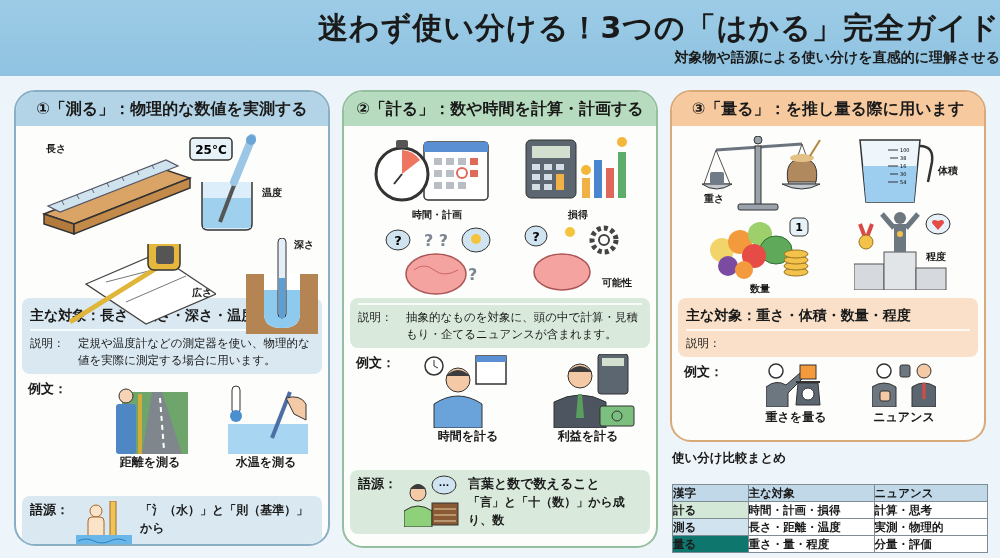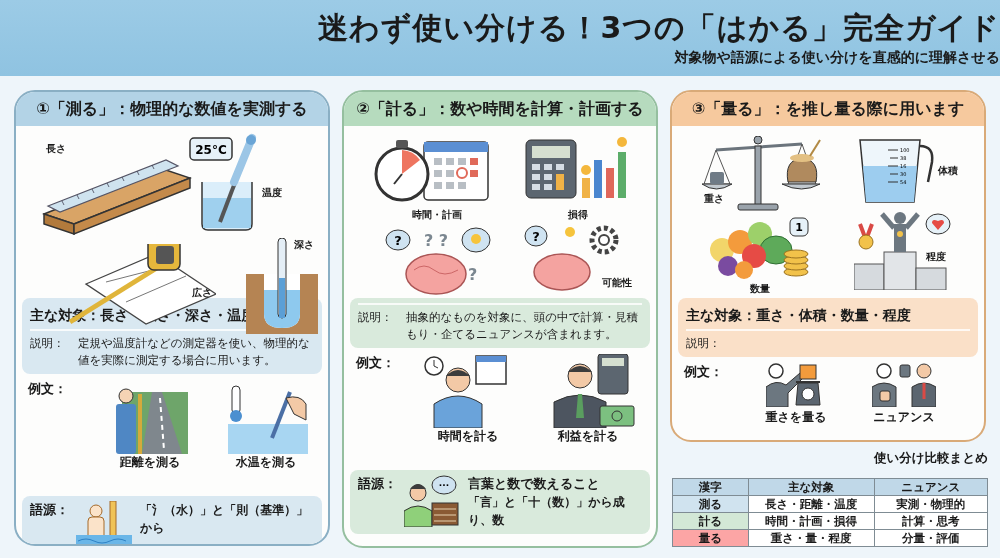--- a/index.html
+++ b/index.html
@@ -26,27 +26,27 @@
 .expl{display:flex;font-size:11.5px;font-weight:normal;line-height:17px;padding-top:4px;border-top:2px solid rgba(255,255,255,.8)}
 .expl .k{width:48px;flex:none}
 .ex{position:relative;height:122px}
 .ex .k{position:absolute;left:12px;top:6px;font-size:13px;font-weight:bold}
 .excap{position:absolute;font-size:12px;font-weight:bold;text-align:center;width:100px}
 .origin{display:flex;align-items:flex-start;font-size:12px;font-weight:bold;line-height:18px;min-height:62px}
 .origin .k{width:46px;flex:none;font-size:13px}
 .origin .pic{width:56px;height:52px;flex:none;margin-right:8px;position:relative}
 svg{display:block}
 .summary{position:absolute;left:672px;top:450px;width:316px}
-.summary .st{text-align:right;font-size:12.5px;font-weight:bold;margin-bottom:11px}
-table{border-collapse:collapse;width:100%;font-size:11.5px;font-weight:bold;text-align:center}
+.summary .st{text-align:left;font-size:12.5px;font-weight:bold;margin-bottom:17px}
+table{border-collapse:collapse;width:100%;font-size:11.5px;font-weight:bold;text-align:left}
 td,th{border:1px solid #7f8c94;height:17px;background:#fff}
 th{background:#c0d8e8}
 td.r1{background:#d0e3ef}
 td.r2{background:#d3e8d6}
-td.r3{background:#fca5a5}
+td.r3{background:#0f766e}
 </style>
 </head>
 <body>
 
 <div class="header">
   <h1>迷わず使い分ける！3つの「はかる」完全ガイド</h1>
   <div class="sub">対象物や語源による使い分けを直感的に理解させる</div>
 </div>
 
 <div class="panel p1">
@@ -370,28 +370,28 @@
 <div class="summary">
   <div class="st">使い分け比較まとめ</div>
   <table>
     <tbody>
         <tr>
       <th style="width:24%">漢字</th>
       <th style="width:40%">主な対象</th>
       <th>ニュアンス</th>
     </tr>
     <tr>
+      <td class="r2">計る</td>
+      <td>時間・計画・損得</td>
+      <td>計算・思考</td>
+    </tr>
+    <tr>
       <td class="r1">測る</td>
       <td>長さ・距離・温度</td>
       <td>実測・物理的</td>
-    </tr>
-    <tr>
-      <td class="r2">計る</td>
-      <td>時間・計画・損得</td>
-      <td>計算・思考</td>
     </tr>
     <tr>
       <td class="r3">量る</td>
       <td>重さ・量・程度</td>
       <td>分量・評価</td>
     </tr>
   </tbody>
     </table>
 </div>
 

